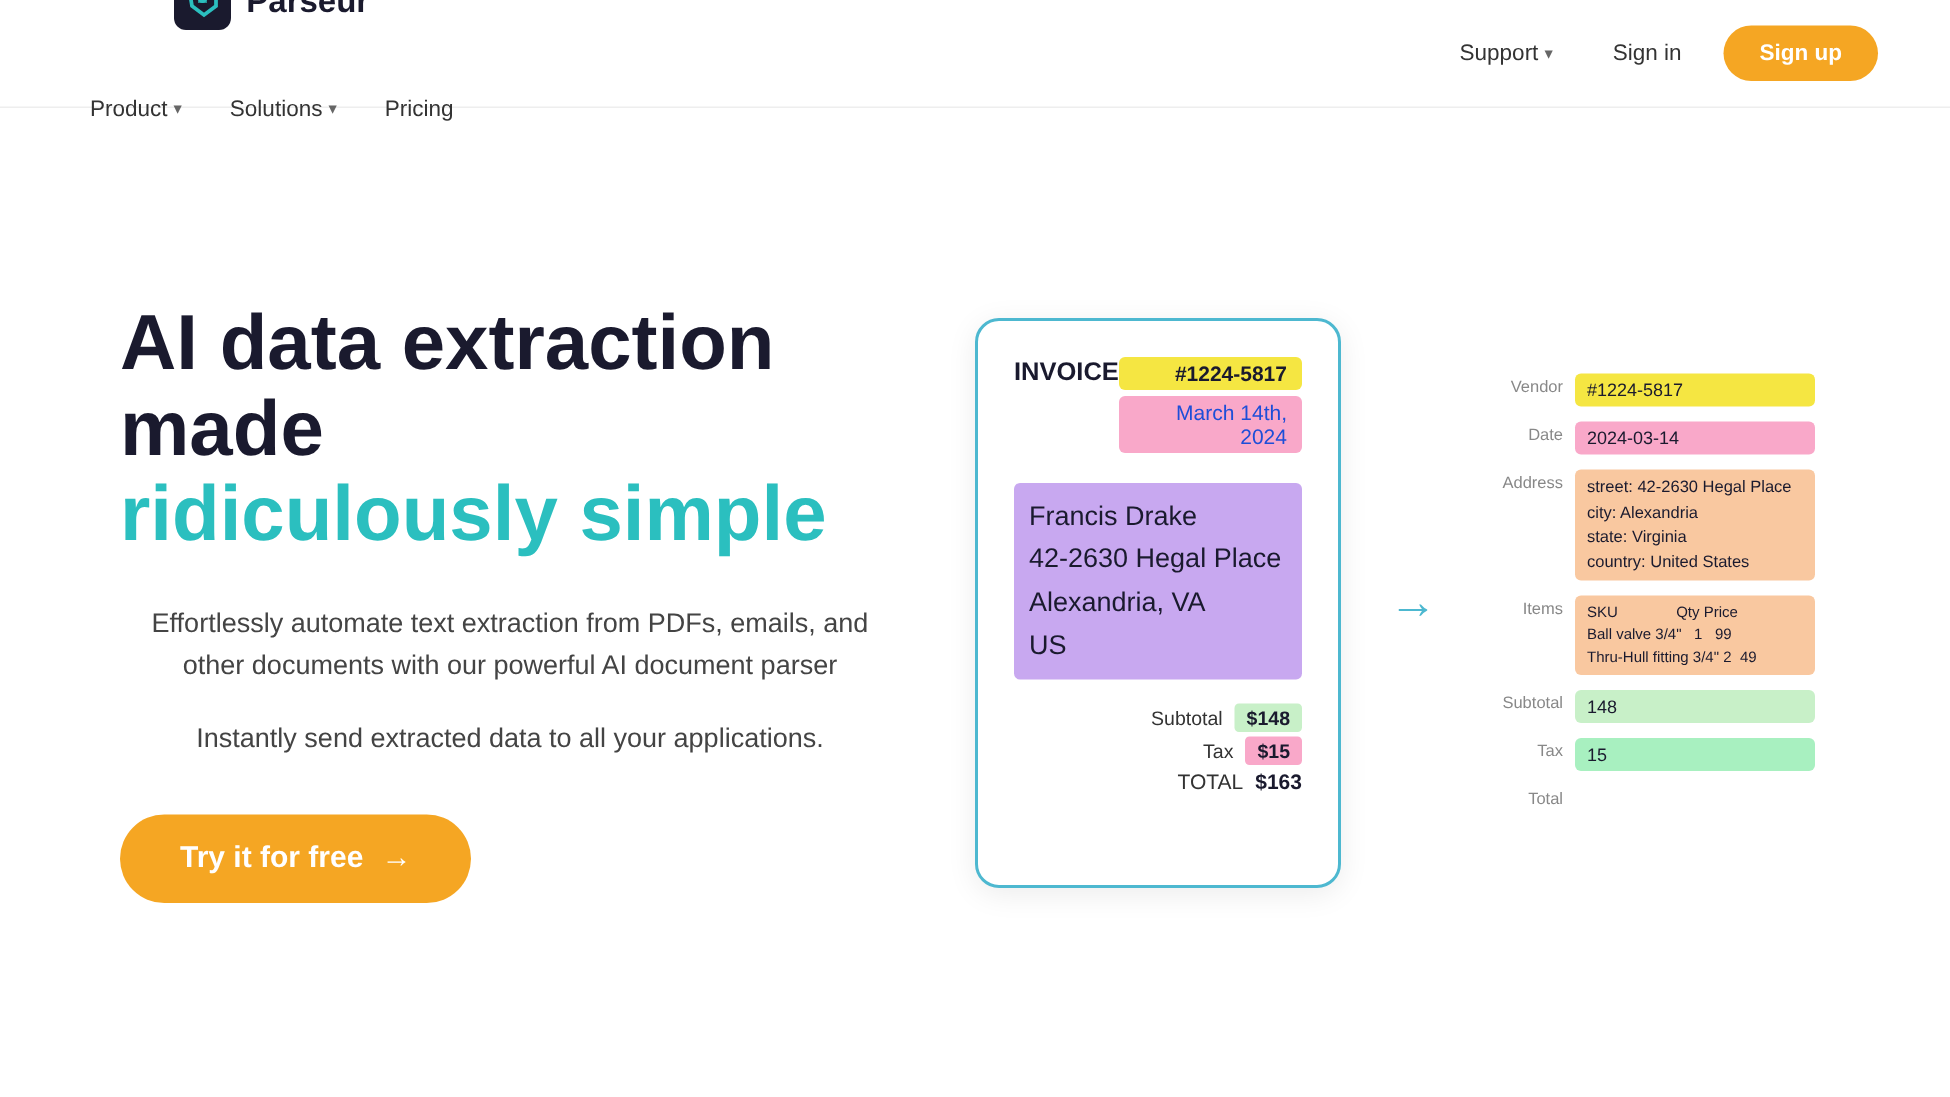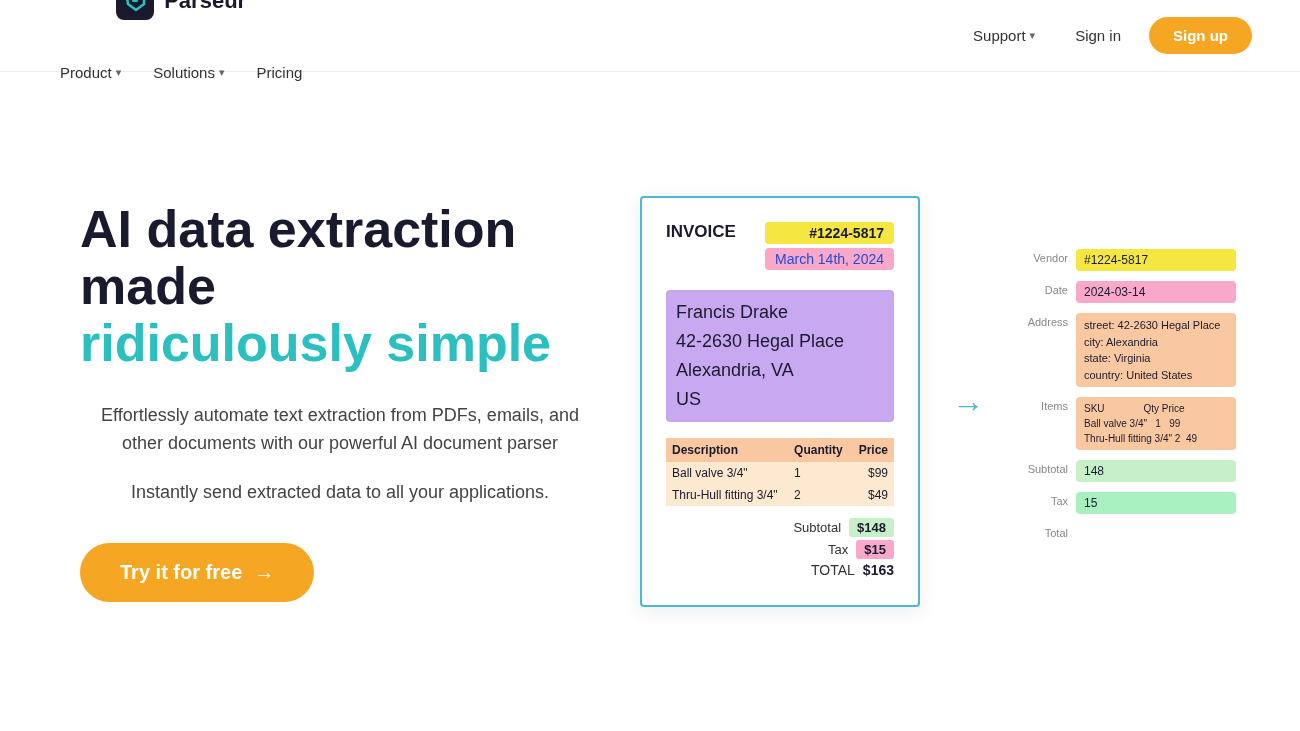--- a/index.html
+++ b/index.html
@@ -50,22 +50,22 @@
     .try-btn .arrow { font-size: 20px; }
 
     
     .hero-right {
       flex: 1; display: flex; align-items: center; justify-content: center;
       gap: 32px;
     }
 
     
     .invoice-card {
-      background: #fff; border: 2px solid #4db8d0; border-radius: 4px;
-      padding: 24px; width: 280px; min-height: 380px;
+      background: #fff; border: 2px solid #4db8d0; border-radius: 16px;
+      padding: 24px; width: 244px; min-height: 380px;
       box-shadow: 0 4px 20px rgba(0,0,0,0.08);
     }
     .inv-header { display: flex; justify-content: space-between; align-items: flex-start; margin-bottom: 20px; }
     .inv-title { font-size: 17px; font-weight: 700; color: #1a1a2e; }
     .inv-num-block { text-align: right; }
     .inv-num {
       background: #f5e642; padding: 3px 10px; border-radius: 4px;
       font-size: 14px; font-weight: 600; color: #1a1a2e; display: block;
     }
     .inv-date {
@@ -170,41 +170,20 @@
           <span class="inv-num">#1224-5817</span>
           <span class="inv-date">March 14th, 2024</span>
         </div>
       </div>
       <div class="inv-vendor">
         <p>Francis Drake</p>
         <p>42-2630 Hegal Place</p>
         <p>Alexandria, VA</p>
         <p>US</p>
       </div>
-      <table class="inv-table">
-        <thead>
-          <tr>
-            <th>Description</th>
-            <th>Quantity</th>
-            <th>Price</th>
-          </tr>
-        </thead>
-        <tbody>
-          <tr>
-            <td>Ball valve 3/4"</td>
-            <td>1</td>
-            <td>$99</td>
-          </tr>
-          <tr>
-            <td>Thru-Hull fitting 3/4"</td>
-            <td>2</td>
-            <td>$49</td>
-          </tr>
-        </tbody>
-      </table>
       <div class="inv-totals">
         <div class="inv-row">
           <span class="inv-label">Subtotal</span>
           <span class="inv-val subtotal">$148</span>
         </div>
         <div class="inv-row">
           <span class="inv-label">Tax</span>
           <span class="inv-val tax">$15</span>
         </div>
         <div class="inv-row inv-total-row">

